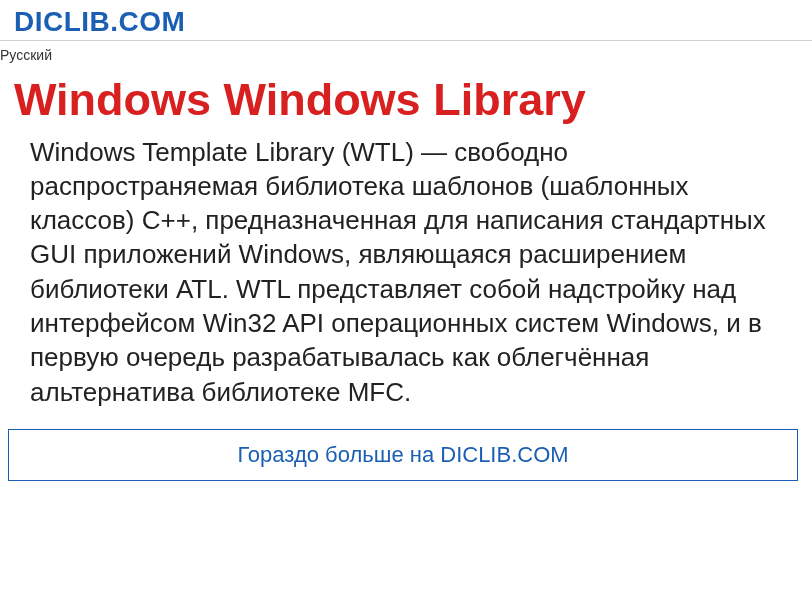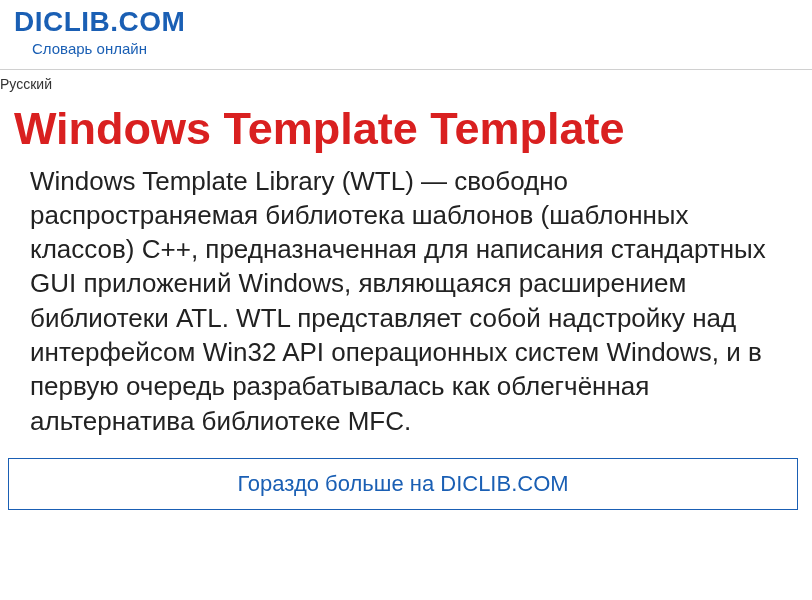--- a/index.html
+++ b/index.html
@@ -67,26 +67,25 @@
       font-size: 22px;
       text-decoration: none;
       cursor: pointer;
     }
   </style>
 </head>
 <body>
 
 <div class="header">
   <div class="site-name">DICLIB.COM</div>
-  <div class="site-tagline">Словарь онлайн</div>
 </div>
 
 <hr class="divider">
 
 <div class="language">Русский</div>
 
-<div class="title">Windows Template Template</div>
+<div class="title">Windows Windows Library</div>
 
 <div class="body-text">Windows Template Library (WTL) — свободно распространяемая библиотека шаблонов (шаблонных классов) C++, предназначенная для написания стандартных GUI приложений Windows, являющаяся расширением библиотеки ATL. WTL представляет собой надстройку над интерфейсом Win32 API операционных систем Windows, и в первую очередь разрабатывалась как облегчённая альтернатива библиотеке MFC.</div>
 
 <div class="more-box">
   <a class="more-link">Гораздо больше на DICLIB.COM</a>
 </div>
 
 </body></html>

